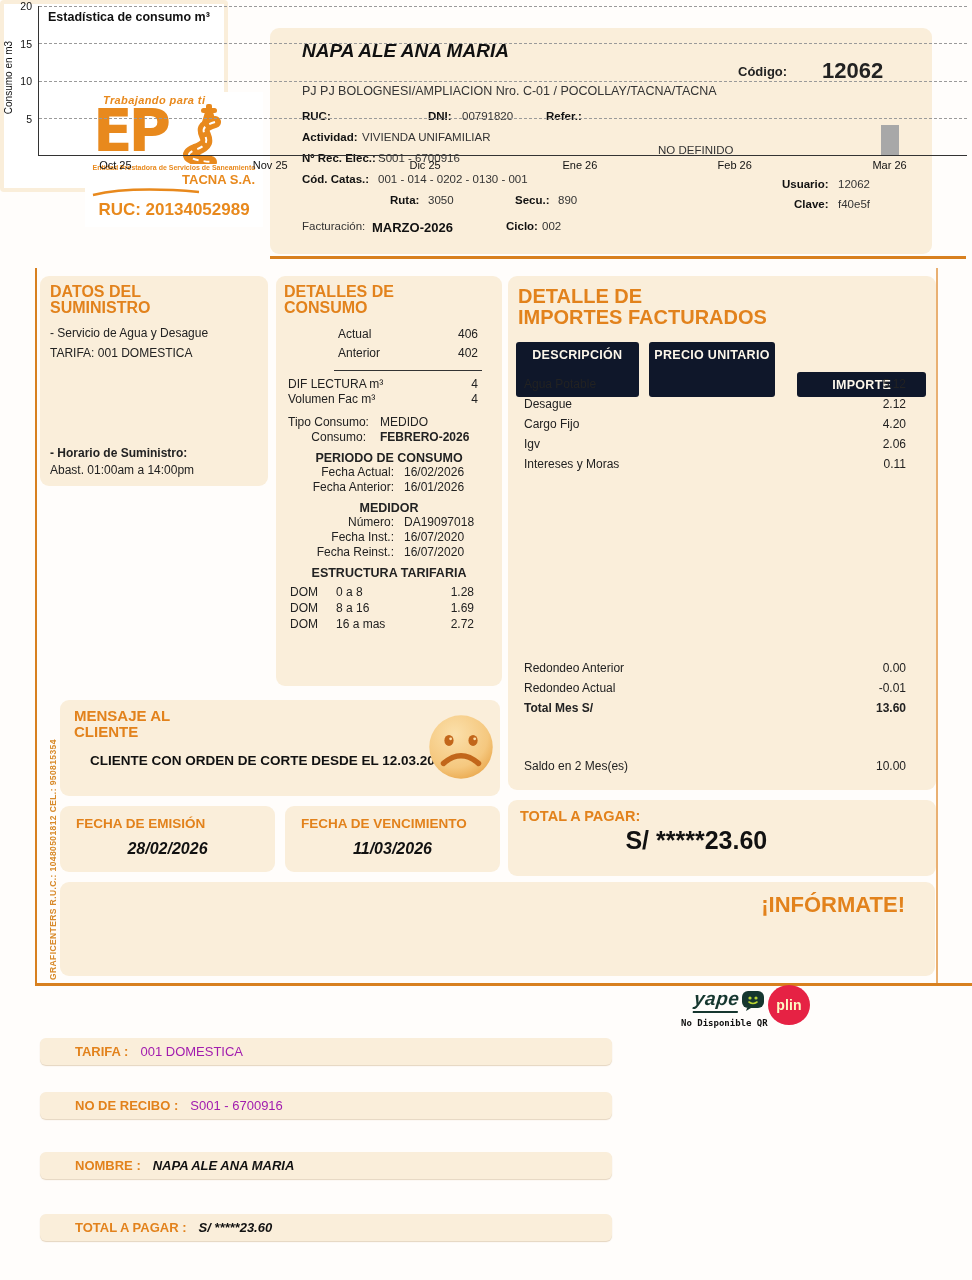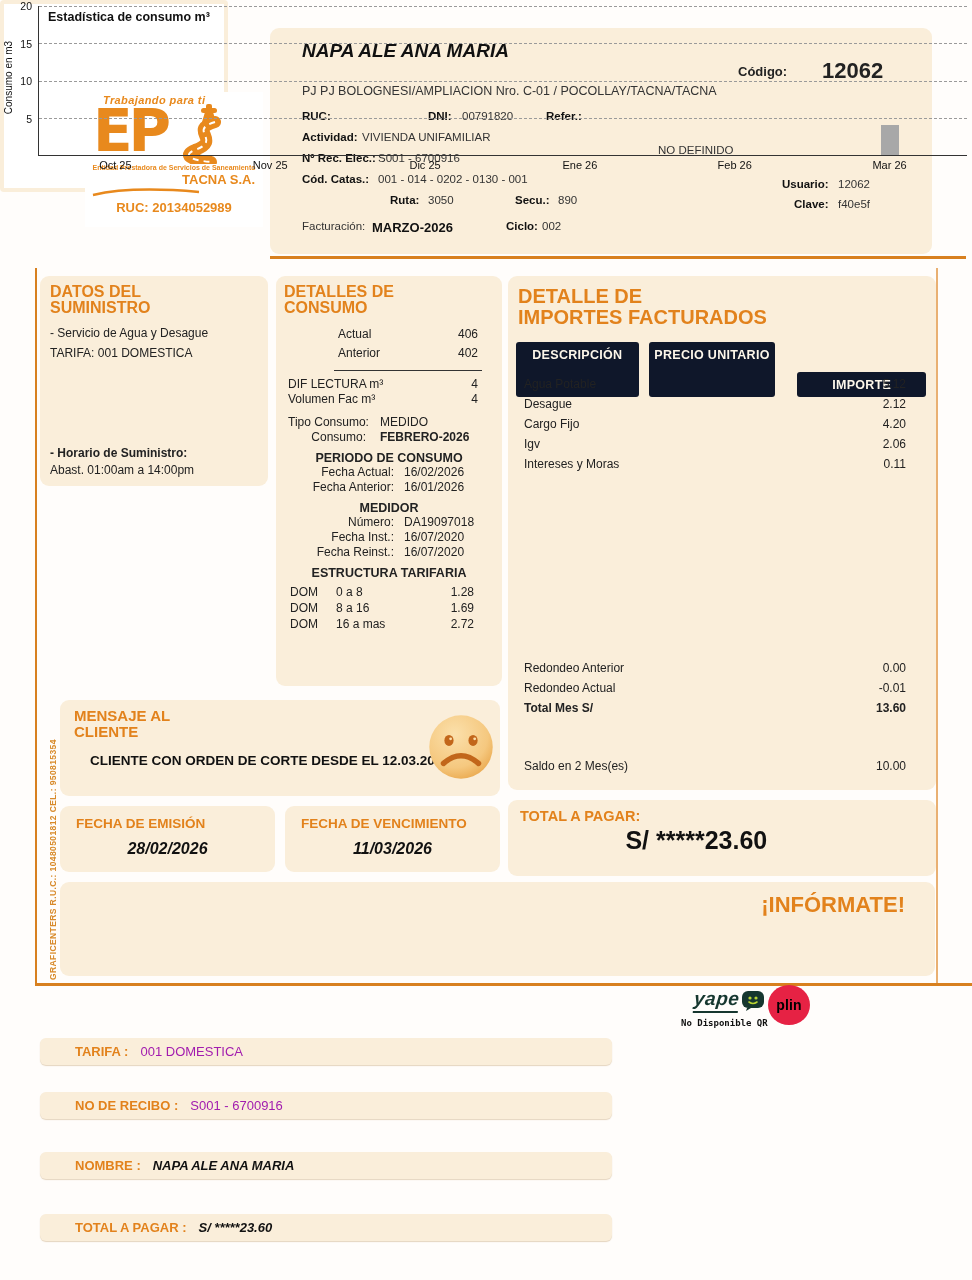--- a/index.html
+++ b/index.html
@@ -11,21 +11,21 @@
   .box { position:absolute; background:#faeeda; border-radius:9px; }
   .b { font-weight:bold; }
 
   
   .logo-wrap { position:absolute; left:85px; top:92px; width:178px; height:135px; background:#fff; }
   .logo-tagline { position:absolute; left:18px; top:2px; font-size:11px; font-style:italic; font-weight:bold; color:#e8891d; letter-spacing:.4px; }
   .logo-row { position:absolute; left:8px; top:10px; display:flex; align-items:flex-start; }
   .logo-ep { font-size:58px; font-weight:bold; color:#e8891d; letter-spacing:-4px; line-height:1; font-family:"DejaVu Sans", sans-serif; }
   .logo-sub { position:absolute; left:0; top:72px; width:178px; text-align:center; font-size:7px; font-weight:bold; color:#e8891d; }
   .logo-tacna { position:absolute; right:8px; top:80px; font-size:13px; font-weight:bold; color:#e8891d; }
-  .logo-ruc { position:absolute; left:0; top:108px; width:178px; text-align:center; font-size:13px; font-weight:bold; color:#e8891d; }
+  .logo-ruc { position:absolute; left:0; top:108px; width:178px; text-align:center; font-size:17px; font-weight:bold; color:#e8891d; }
   .logo-swoosh { position:absolute; left:6px; top:96px; }
 
   
   .header-box { left:270px; top:28px; width:662px; height:226px; }
   .h-name { position:absolute; left:32px; top:12px; font-size:19px; font-weight:bold; font-style:italic; color:#111; }
   .h-cod-label { position:absolute; left:468px; top:36px; font-size:13px; font-weight:bold; }
   .h-cod { position:absolute; left:552px; top:30px; font-size:22px; font-weight:bold; }
   .h-address { position:absolute; left:32px; top:56px; font-size:12.5px; color:#333; }
   .hl { position:absolute; font-size:11.5px; font-weight:bold; color:#111; }
   .hv { position:absolute; font-size:11.5px; color:#333; }
@@ -98,21 +98,21 @@
   .tot-value { position:absolute; left:0; top:26px; width:88%; text-align:center; font-size:25px; font-weight:bold; color:#111; }
 
   .inf-box { left:60px; top:882px; width:875px; height:94px; }
   .inf-text { position:absolute; right:30px; top:10px; font-size:22px; font-weight:bold; color:#e2821c; }
 
   
   .yape-wrap { position:absolute; left:694px; top:988px; display:flex; align-items:center; }
   .yape-text { font-size:19px; font-weight:bold; font-style:italic; color:#16372f; border-bottom:2.5px solid #16372f; letter-spacing:.5px; padding-bottom:1px; transform:skewX(-6deg); }
   .yape-badge { margin-left:3px; }
   .plin-circle { position:absolute; left:768px; top:985px; width:42px; height:40px; background:#e62244; border-radius:50%; display:flex; align-items:center; justify-content:center; }
-  .plin-text { color:#000000; font-weight:bold; font-size:14px; letter-spacing:.2px; }
+  .plin-text { color:#fef9c3; font-weight:bold; font-size:14px; letter-spacing:.2px; }
   .no-qr { position:absolute; left:681px; top:1018px; font-family:"DejaVu Sans Mono", monospace; font-size:9px; font-weight:bold; color:#111; }
 
   
   .pill { position:absolute; left:40px; width:572px; height:27px; background:#faeeda; border-radius:6px; display:flex; align-items:center; box-shadow:0 1px 1px rgba(180,140,80,.35); }
   .pill-label { margin-left:35px; font-size:13px; font-weight:bold; color:#e2821c; white-space:pre; }
   .pill-value { margin-left:12px; font-size:13px; color:#a21caf; }
   .pill-value.it { font-weight:bold; font-style:italic; color:#111; }
 
   .print-credit { position:absolute; left:48px; top:980px; width:320px; transform:rotate(-90deg); transform-origin:0 0; font-size:8.5px; font-weight:bold; color:#d88a2a; letter-spacing:.4px; }
 </style>

